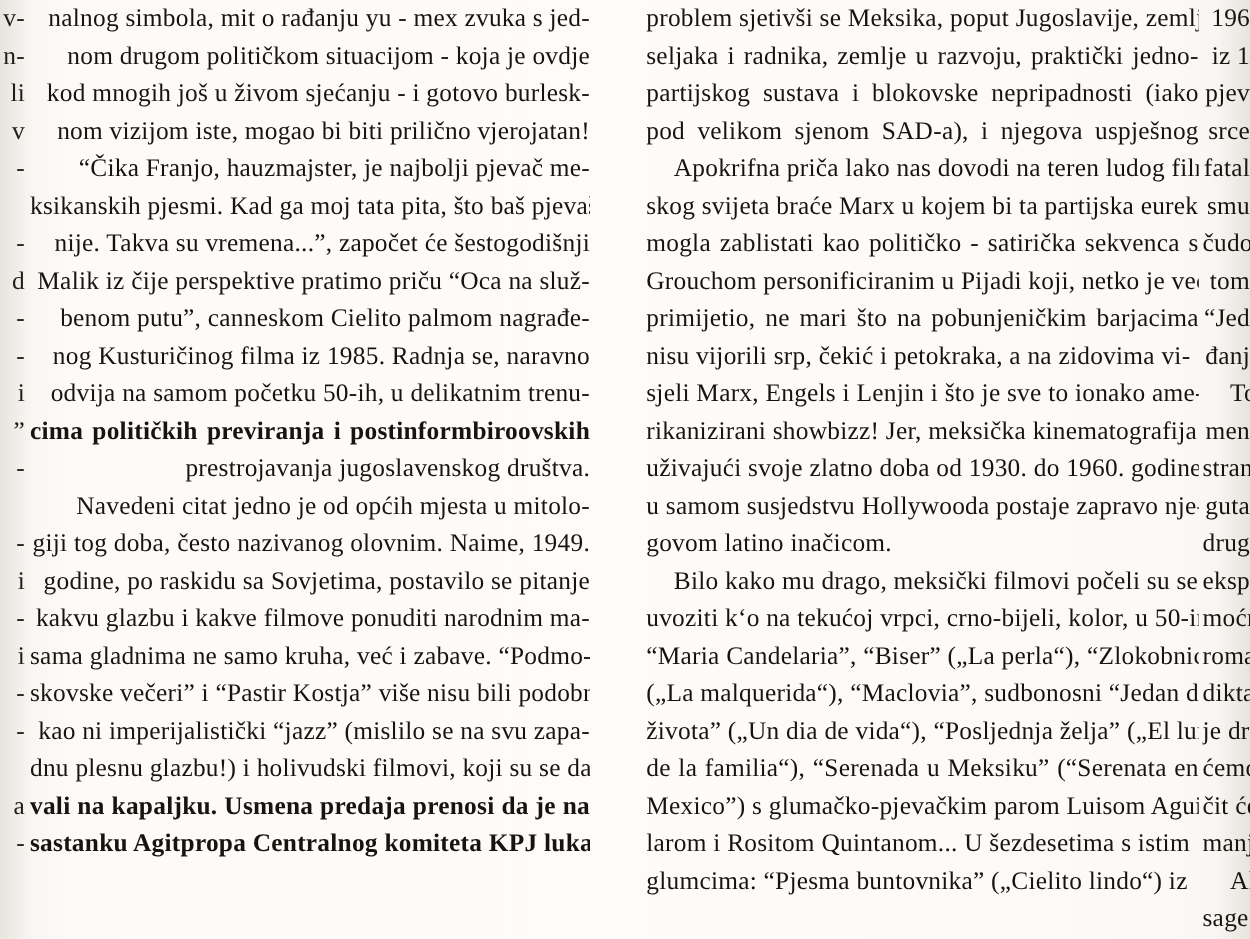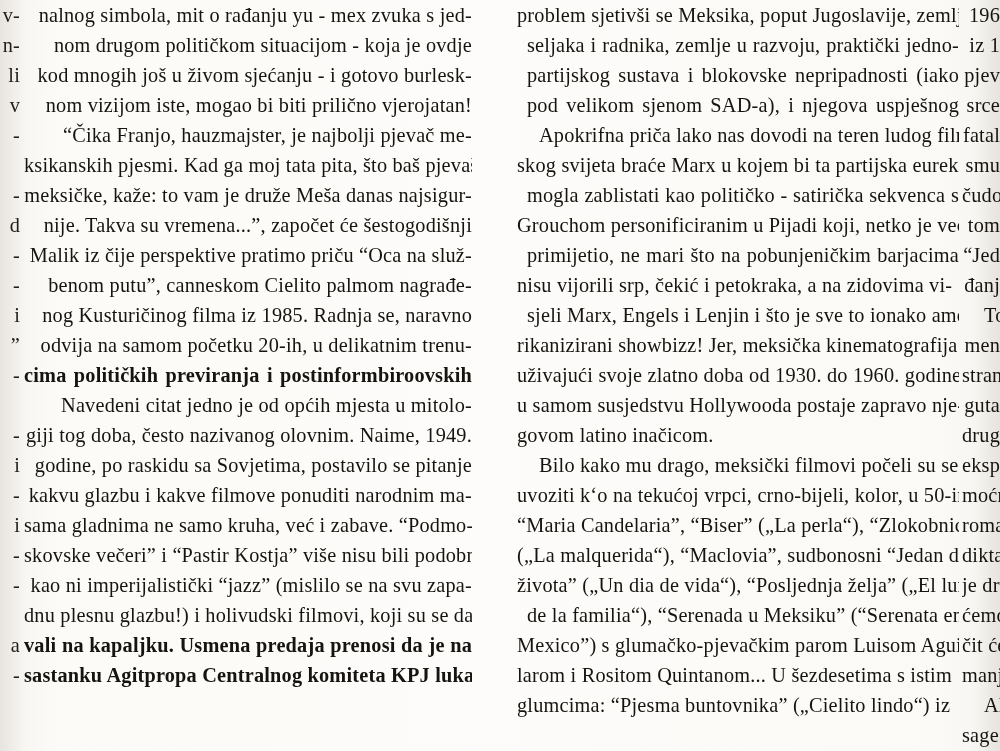--- a/index.html
+++ b/index.html
@@ -62,21 +62,20 @@
 
   
   .col-b {
     left: 517px;
     width: 442px;
   }
   .col-b .line { text-align: left; }
   .col-b .line.just {
     text-align: justify;
     text-align-last: justify;
-    margin-left: 10px;
   }
 
   
   .col-right {
     left: 962px;
     width: 38px;
   }
   .col-right .line {
     text-align: right;
     padding-left: 0px;
@@ -138,27 +137,27 @@
       <div class="line"></div>
     </div>
 
   <div class="col col-a" id="colA">
       <div class="line">nalnog simbola, mit o rađanju yu - mex zvuka s jed-</div>
       <div class="line">nom drugom političkom situacijom - koja je ovdje</div>
       <div class="line">kod mnogih još u živom sjećanju - i gotovo burlesk-</div>
       <div class="line">nom vizijom iste, mogao bi biti prilično vjerojatan!</div>
       <div class="line"><span class="indent"></span><span>“Čika Franjo, hauzmajster, je najbolji pjevač me-</span></div>
       <div class="line">ksikanskih pjesmi. Kad ga moj tata pita, što baš pjevaš</div>
-      <div class="line">meksičke, kaže: to vam je druže Meša danas najsigur-</div>
       <div class="line">nije. Takva su vremena...”, započet će šestogodišnji</div>
       <div class="line">Malik iz čije perspektive pratimo priču “Oca na služ-</div>
       <div class="line">benom putu”, canneskom Cielito palmom nagrađe-</div>
       <div class="line">nog Kusturičinog filma iz 1985. Radnja se, naravno</div>
-      <div class="line">odvija na samom početku 20-ih, u delikatnim trenu-</div>
+      <div class="line">odvija na samom početku 50-ih, u delikatnim trenu-</div>
       <div class="line just">cima političkih previranja i postinformbiroovskih</div>
+      <div class="line">prestrojavanja jugoslavenskog društva.</div>
       <div class="line"><span class="indent"></span><span>Navedeni citat jedno je od općih mjesta u mitolo-</span></div>
       <div class="line">giji tog doba, često nazivanog olovnim. Naime, 1949.</div>
       <div class="line">godine, po raskidu sa Sovjetima, postavilo se pitanje</div>
       <div class="line">kakvu glazbu i kakve filmove ponuditi narodnim ma-</div>
       <div class="line">sama gladnima ne samo kruha, već i zabave. “Podmo-</div>
       <div class="line">skovske večeri” i “Pastir Kostja” više nisu bili podobni,</div>
       <div class="line">kao ni imperijalistički “jazz” (mislilo se na svu zapa-</div>
       <div class="line">dnu plesnu glazbu!) i holivudski filmovi, koji su se da-</div>
       <div class="line just">vali na kapaljku. Usmena predaja prenosi da je na</div>
       <div class="line just">sastanku Agitpropa Centralnog komiteta KPJ lukavi</div>

